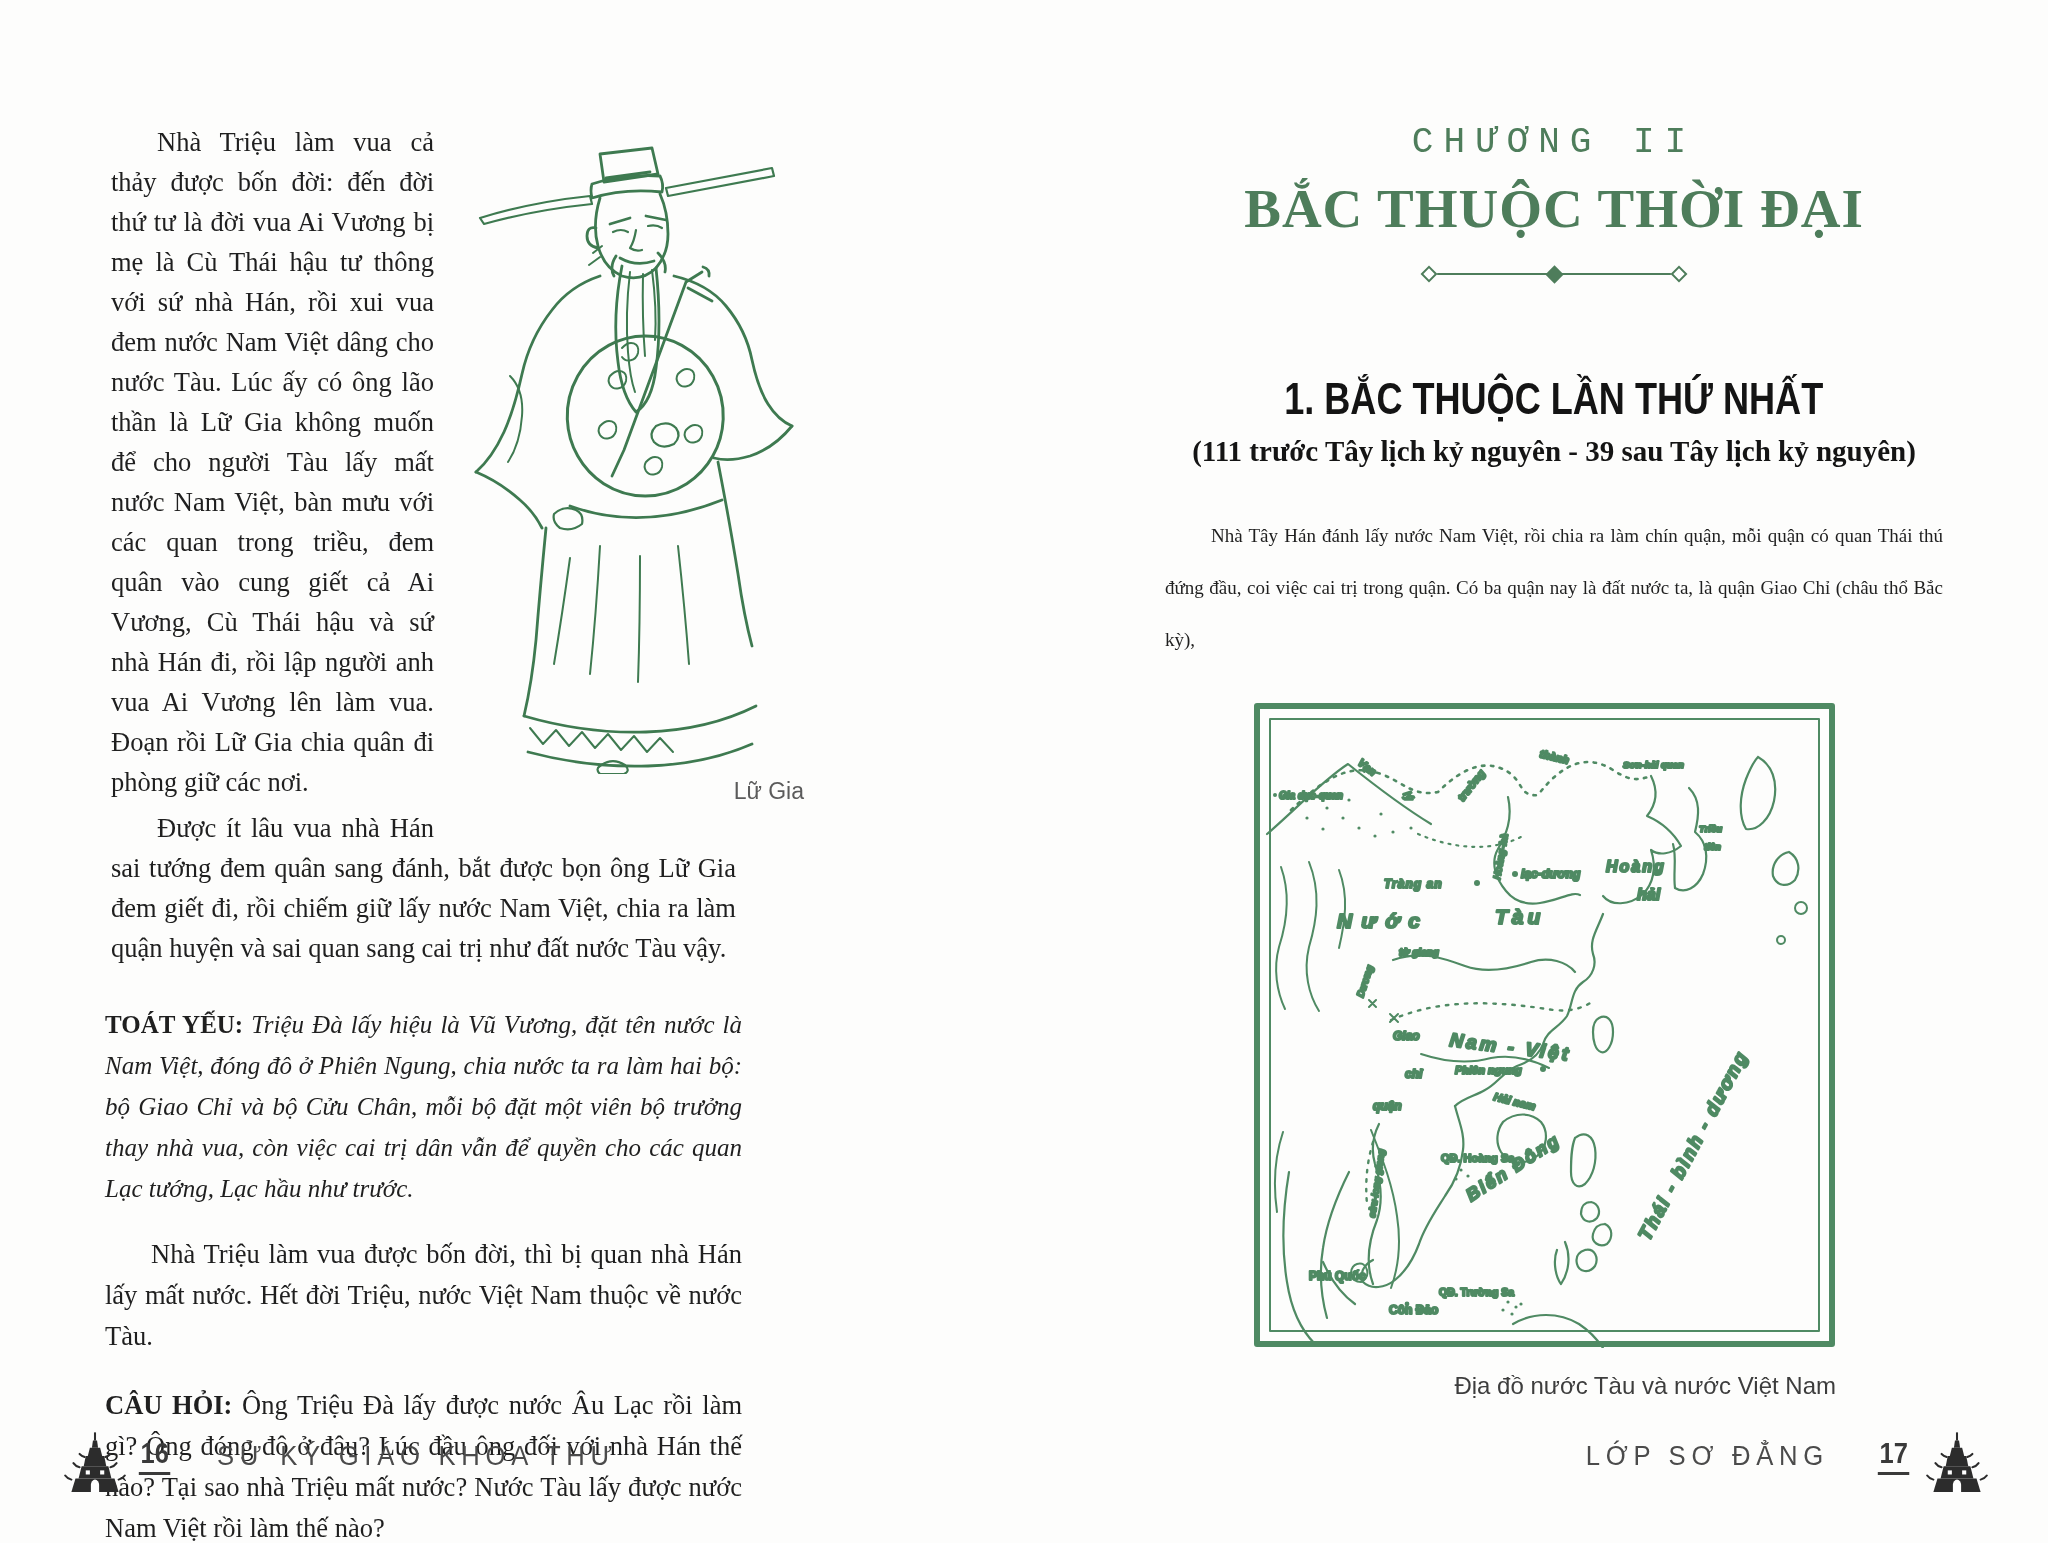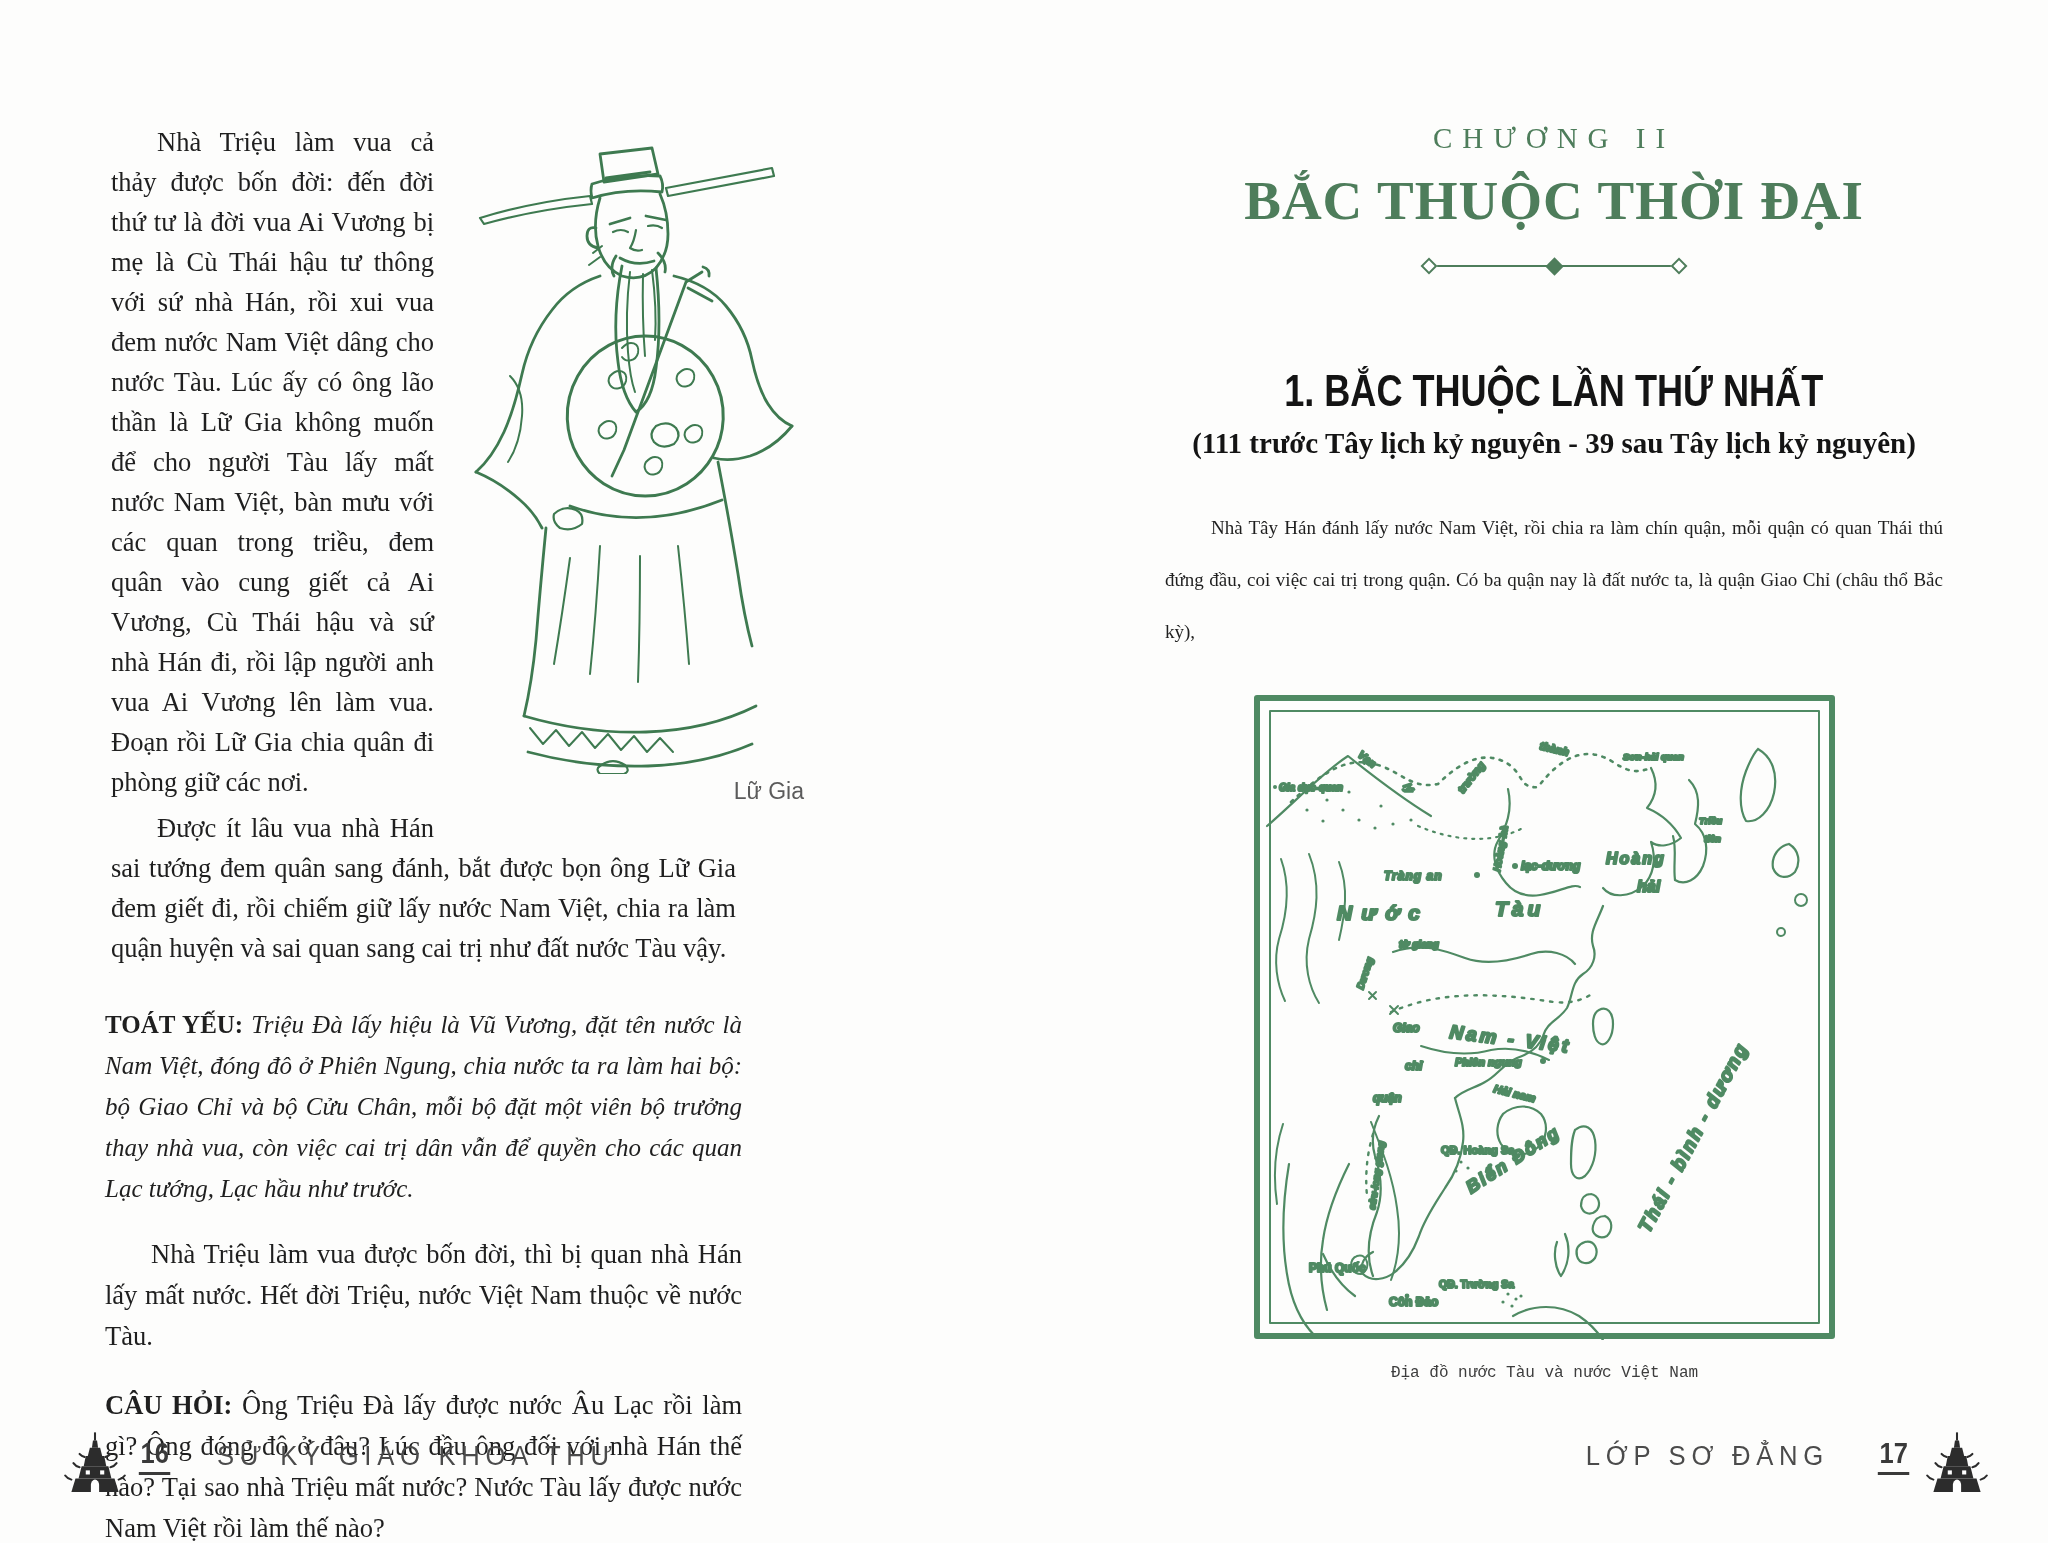--- a/index.html
+++ b/index.html
@@ -25,22 +25,22 @@
   .clear{clear:both;}
   .summary{margin-top:30px;font-size:25px;line-height:41px;text-align:justify;}
   .summary .lbl{font-weight:bold;font-style:normal;}
   .summary .itx{font-style:italic;}
   .summary-cont{margin-top:0;text-indent:46px;font-size:26.5px;line-height:41px;text-align:justify;}
   .questions{margin-top:28px;font-size:26.5px;line-height:41px;text-align:justify;}
   .questions .lbl{font-weight:bold;}
   
   .page-right{position:absolute;left:1165px;top:122px;width:778px;text-align:center;}
   .chapter-label{
-    font-size:29px;letter-spacing:10px;color:var(--green,#4e7d5b);
-    font-family:Liberation Serif, serif;
+    font-size:36px;letter-spacing:10px;color:var(--green,#4e7d5b);
+    font-family:Liberation Mono, monospace;
   }
   .chapter-title{
     margin:16px 0 12px 0;font-size:55px;font-weight:bold;letter-spacing:1px;
     color:var(--green,#4e7d5b);font-family:"Liberation Serif",serif;line-height:1.1;
   }
   .divider{width:262px;margin:28px auto 0;display:flex;align-items:center;}
   .divider .ln{flex:1;border-top:2px solid var(--green,#4e7d5b);height:0;}
   .divider .d{transform:rotate(45deg);flex:none;}
   .divider .hollow{width:8px;height:8px;border:2px solid var(--green,#4e7d5b);background:#fff;}
   .divider .filled{width:13px;height:13px;background:var(--green,#4e7d5b);}
@@ -51,22 +51,22 @@
     font-size:44px;color:#141414;letter-spacing:0;white-space:nowrap;line-height:1;
   }
   .section-subtitle{margin-top:14px;font-size:29px;font-weight:bold;color:#141414;}
   .rp-para{
     margin:42px 0 0 0;font-size:19px;line-height:52px;text-align:justify;
     text-align-last:justify;text-indent:46px;
   }
   .map-fig{margin:36px 0 0 88px;width:583px;}
   .map-fig svg{display:block;width:583px;height:646px;}
   .map-cap{
-    margin-top:24px;text-align:center;width:583px;
-    font-family:Liberation Mono, monospace;font-size:16px;color:#3d3d3d;
+    margin-top:24px;text-align:right;width:583px;
+    font-family:Liberation Sans, sans-serif;font-size:24px;color:#3d3d3d;
   }
   .maplabel{
     fill:var(--map-green,#4f8a63);font-family:"Liberation Sans","DejaVu Sans",sans-serif;
     font-style:italic;font-weight:600;
   }
   .maplabel.mu{font-style:normal;}
   .maplabel.mb{font-weight:700;}
   
   .footer{position:absolute;display:flex;align-items:center;}
   .footer-left{left:64px;top:1418px;}

